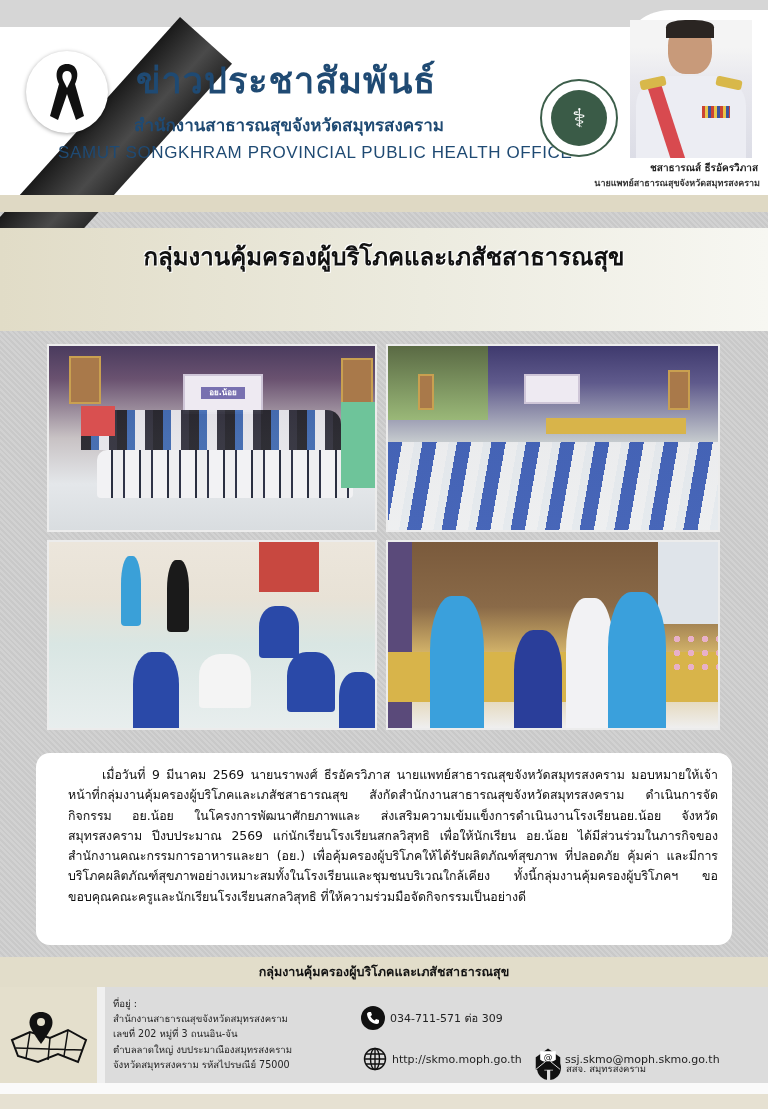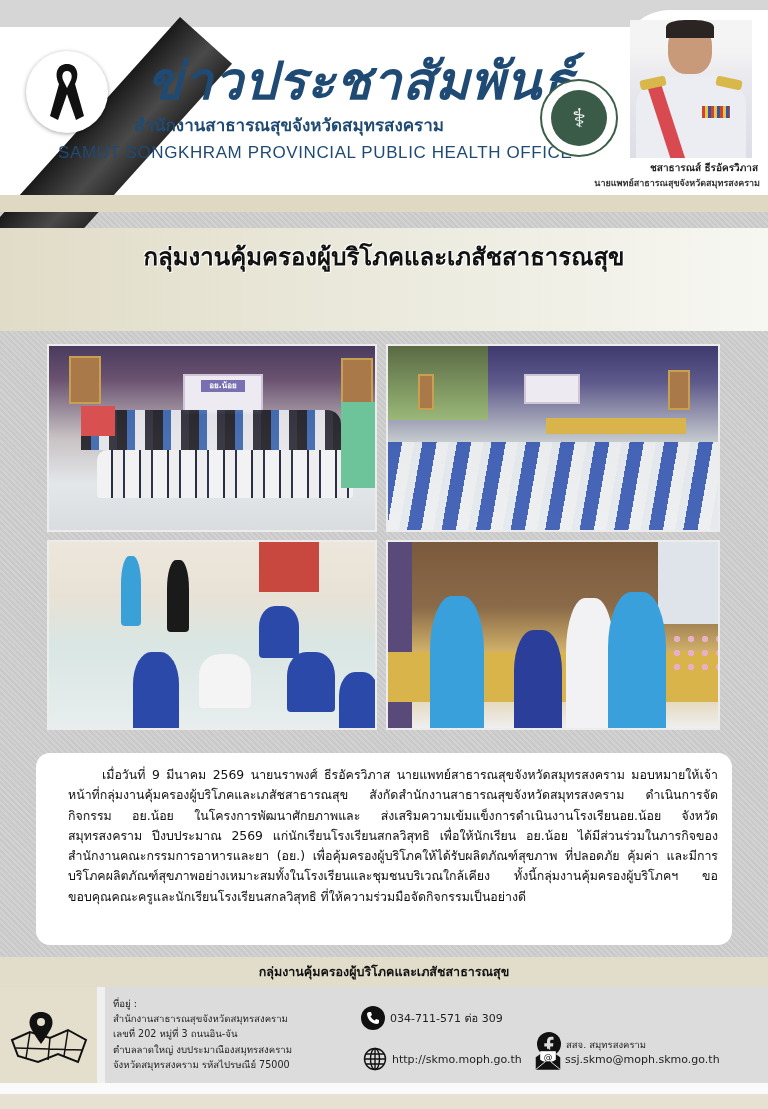--- a/index.html
+++ b/index.html
@@ -25,23 +25,23 @@
     transform: rotate(42deg); transform-origin: top left;
     left: 180px; top: -10px;
   }
   .ribbon-circle {
     position: absolute; left: 26px; top: 24px; width: 82px; height: 82px;
     border-radius: 50%; background: #fff;
     box-shadow: 0 1px 4px rgba(0,0,0,0.35);
     display: flex; align-items: center; justify-content: center;
   }
   .title-main {
-    position: absolute; left: 147px; top: 28px;
+    position: absolute; left: 136px; top: 28px;
     font-family: "DejaVu Sans", sans-serif; font-weight: bold;
-    font-size: 52px; color: #1f4a73; letter-spacing: 1px; line-height: 52px; font-style: italic;
+    font-size: 36px; color: #1f4a73; letter-spacing: 1px; line-height: 52px;
   }
   .title-sub {
     position: absolute; left: 134px; top: 84px;
     font-weight: bold; font-size: 17px; color: #1f4a73;
   }
   .title-en {
     position: absolute; left: 58px; top: 116px;
     font-family: "Liberation Sans", sans-serif;
     font-size: 17px; color: #1f4a73; letter-spacing: 0.6px;
   }
@@ -152,21 +152,21 @@
     background: #dcdcdc;
   }
   .map-icon { position: absolute; left: 8px; top: 1010px; }
   .addr { position: absolute; left: 113px; top: 996px; font-size: 9.6px; line-height: 15.2px; color: #222; }
   .addr .lbl { font-weight: normal; }
   .contact { position: absolute; display: flex; align-items: center; gap: 4px; font-size: 11px; color: #222; }
   .contact .ic {
     width: 26px; height: 26px; display: flex; align-items: center; justify-content: center;
   }
   .c-phone { left: 360px; top: 1005px; }
-  .c-fb { left: 536px; top: 1031px; font-size: 9.5px; }
+  .c-fb { left: 536px; top: 1055px; font-size: 9.5px; }
   .c-web { left: 362px; top: 1046px; }
   .c-mail { left: 535px; top: 1046px; }
 
   .bottom-white { position: absolute; left: 0; top: 1083px; width: 768px; height: 11px; background: #fafafa; }
   .bottom-beige { position: absolute; left: 0; top: 1094px; width: 768px; height: 15px; background: #e6e1d2; }
 </style>
 </head>
 <body>
 
 <div class="page">
@@ -204,21 +204,21 @@
   <div class="beige-bar-1"></div>
 
   <div class="title-banner">
     <div class="line line1">กลุ่มงานคุ้มครองผู้บริโภคและเภสัชสาธารณสุข</div>
   </div>
 
   <div class="photo photo-1">
     <div class="frame" style="left:20px;top:10px;width:32px;height:48px;"></div>
     <div class="frame" style="left:292px;top:12px;width:32px;height:48px;"></div>
     <div class="screen" style="left:134px;top:28px;width:80px;height:40px;"></div>
-    <div style="position:absolute;left:152px;top:34px;width:44px;height:12px;background:#7870b0;color:#fff;font-size:8px;text-align:center;line-height:12px;font-weight:bold;">อย.น้อย</div>
+    <div style="position:absolute;left:152px;top:41px;width:44px;height:12px;background:#7870b0;color:#fff;font-size:8px;text-align:center;line-height:12px;font-weight:bold;">อย.น้อย</div>
     <div style="position:absolute;left:32px;top:64px;width:260px;height:40px;background:repeating-linear-gradient(90deg,#1d1d24 0 10px,#3a66b0 10px 18px,#e9e9ee 18px 28px,#2a2a36 28px 36px);border-radius:14px 14px 0 0;opacity:0.9;"></div>
     <div style="position:absolute;left:48px;top:104px;width:256px;height:48px;background:repeating-linear-gradient(90deg,#f2f2f4 0 14px,#2a2f40 14px 16px,#eeeef0 16px 26px,#303448 26px 28px);border-radius:10px 10px 4px 4px;"></div>
     <div style="position:absolute;left:292px;top:56px;width:34px;height:86px;background:#6ec49a;"></div>
     <div style="position:absolute;left:32px;top:60px;width:34px;height:30px;background:#d95050;"></div>
   </div>
 
   <div class="photo photo-2">
     <div style="position:absolute;left:0;top:0;width:100px;height:74px;background:linear-gradient(180deg,#5a6a44,#9ab878);"></div>
     <div class="screen" style="left:136px;top:28px;width:56px;height:30px;"></div>
     <div class="frame" style="left:30px;top:28px;width:16px;height:36px;"></div>

